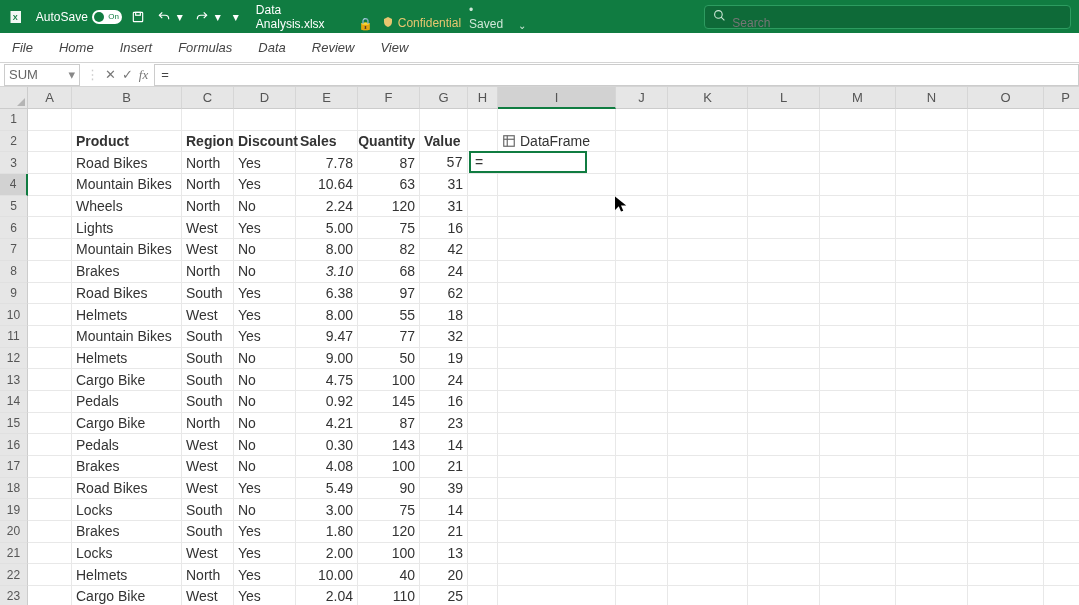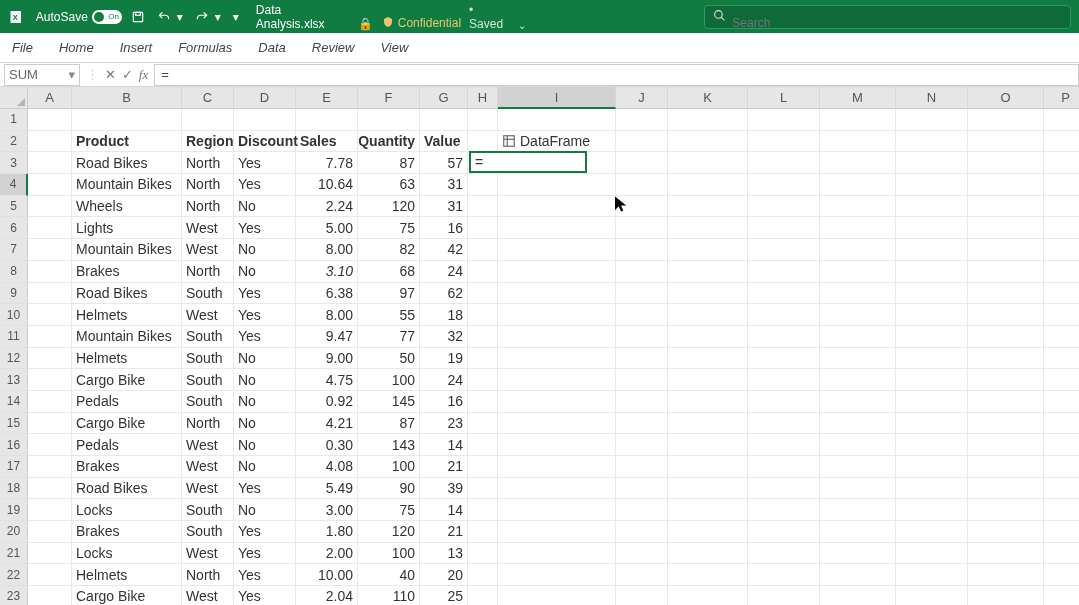--- a/index.html
+++ b/index.html
@@ -231,21 +231,21 @@
         <div class="cell" style="width: 76px;"></div>
         <div class="cell" style="width: 44px;"></div>
       </div>
       <div class="row">
         <div class="cell" style="width: 44px;"></div>
         <div class="cell" style="width: 110px;">Road Bikes</div>
         <div class="cell" style="width: 52px;">North</div>
         <div class="cell" style="width: 62px;">Yes</div>
         <div class="cell num" style="width: 62px;">7.78</div>
         <div class="cell num" style="width: 62px;">87</div>
-        <div class="cell num" style="width: 48px;">57</div>
+        <div class="cell num" style="width: 48px; font-family: Liberation Mono, monospace;">57</div>
         <div class="cell" style="width: 30px;"></div>
         <div class="cell" style="width: 118px;"></div>
         <div class="cell" style="width: 52px;"></div>
         <div class="cell" style="width: 80px;"></div>
         <div class="cell" style="width: 72px;"></div>
         <div class="cell" style="width: 76px;"></div>
         <div class="cell" style="width: 72px;"></div>
         <div class="cell" style="width: 76px;"></div>
         <div class="cell" style="width: 44px;"></div>
       </div>

